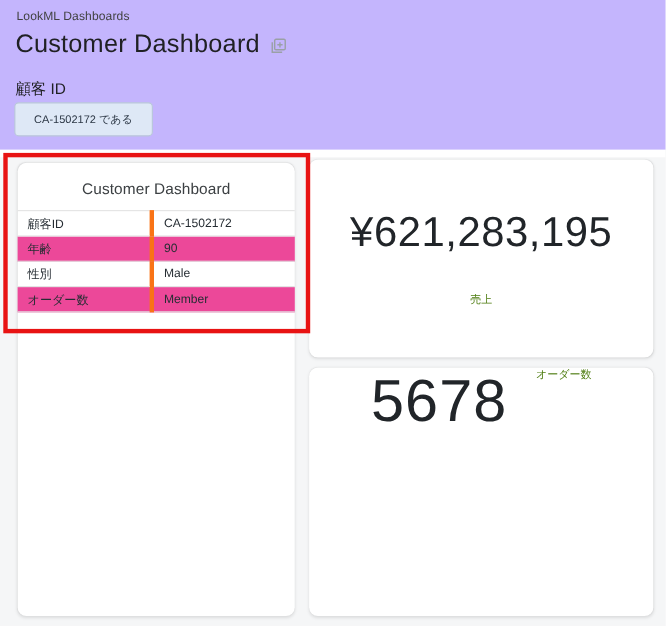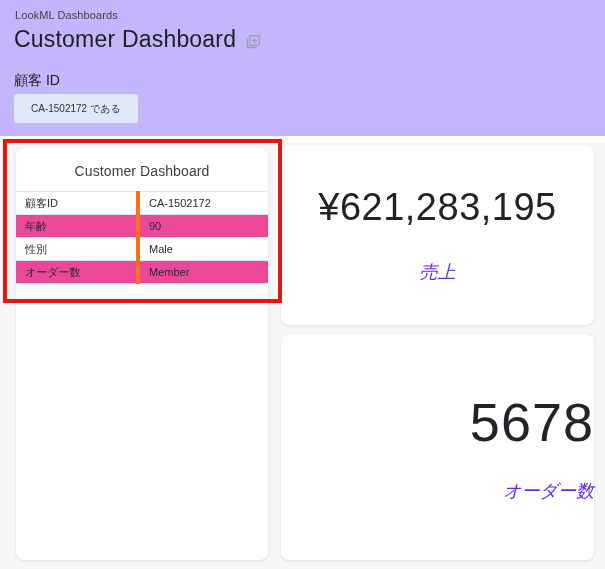--- a/index.html
+++ b/index.html
@@ -50,24 +50,24 @@
   .kv-table tr { height: 23px; }
   .kv-table tr.striped { background: #ec4899; }
   .kv-table td { border-bottom: 1px solid #e3e3e3; padding: 0 0 0 9px; }
   .kv-table tr:first-child td { border-top: 1px solid #e3e3e3; }
   .kv-table td.kv-value { border-left: 4px solid #f97316; width: 130px; }
 
   
   .card-sales { left: 281px; top: 2px; width: 313px; height: 180px;
     display: flex; flex-direction: column; align-items: center; justify-content: center; gap: 31px; }
   .card-orders { left: 281px; top: 191px; width: 313px; height: 226px;
-    display: flex; flex-direction: column; align-items: flex-end; justify-content: center; gap: 26px; }
+    display: flex; align-items: flex-start; justify-content: center; gap: 26px; }
   .big-value { font-size: 38px; color: #212529; font-weight: 400; letter-spacing: 0.5px; }
   .huge-value { font-size: 54px; color: #212529; font-weight: 400; letter-spacing: 1px; }
-  .value-label { font-size: 18px; color: #6d28d9; font-style: italic; }
+  .value-label { font-size: 10px; color: #4d7c0f; }
 
   
   .annotation-box {
     position: absolute; left: 3px; top: 139px;
     width: 279px; height: 164px;
     border: 4px solid #e81313;
     pointer-events: none; z-index: 10;
   }
 </style>
 </head>

